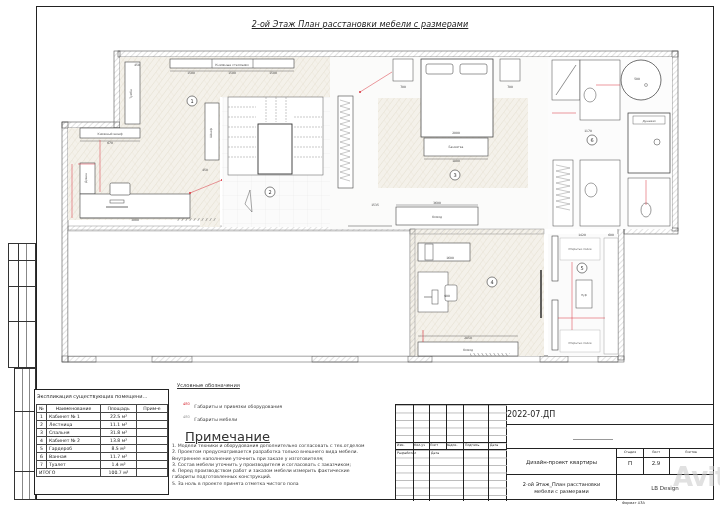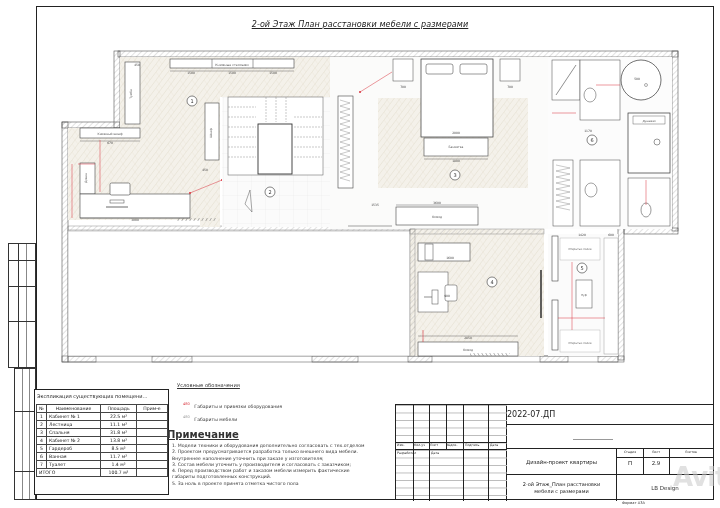--- a/index.html
+++ b/index.html
@@ -335,21 +335,21 @@
   <div class="abs" style="left:177px;top:382px;font-size:5.2px;text-decoration:underline;color:#333;">Условные обозначения</div>
   <div class="abs" style="left:177px;top:402px;font-size:4.6px;color:#333;white-space:nowrap;">
     <span style="color:#d8323c;font-size:3.6px;vertical-align:super;margin:0 3px 0 6px;">480</span>
     <span>Габариты и привязки оборудования</span>
   </div>
   <div class="abs" style="left:177px;top:415px;font-size:4.6px;color:#333;white-space:nowrap;">
     <span style="color:#999;font-size:3.6px;vertical-align:super;margin:0 3px 0 6px;">480</span>
     <span>Габариты мебели</span>
   </div>
 
-  <div class="abs" style="left:167px;top:429px;font-size:10px;text-decoration:underline;color:#333;font-weight:bold;">Примечание</div>
+  <div class="abs" style="left:185px;top:429px;font-size:13px;text-decoration:underline;color:#333;">Примечание</div>
   <div class="note" style="left:172px;top:443px;width:225px;">
     <div>1. Модели техники и оборудования дополнительно согласовать с тех.отделом</div>
     <div>2. Проектом предусматривается разработка только внешнего вида мебели.</div>
     <div>Внутреннее наполнение уточнить при заказе у изготовителя;</div>
     <div>3. Состав мебели уточнить у производителя и согласовать с заказчиком;</div>
     <div>4. Перед производством работ и заказом мебели измерить фактические</div>
     <div>габариты подготовленных конструкций.</div>
     <div>5. За ноль в проекте принята отметка чистого пола</div>
   </div>
 

